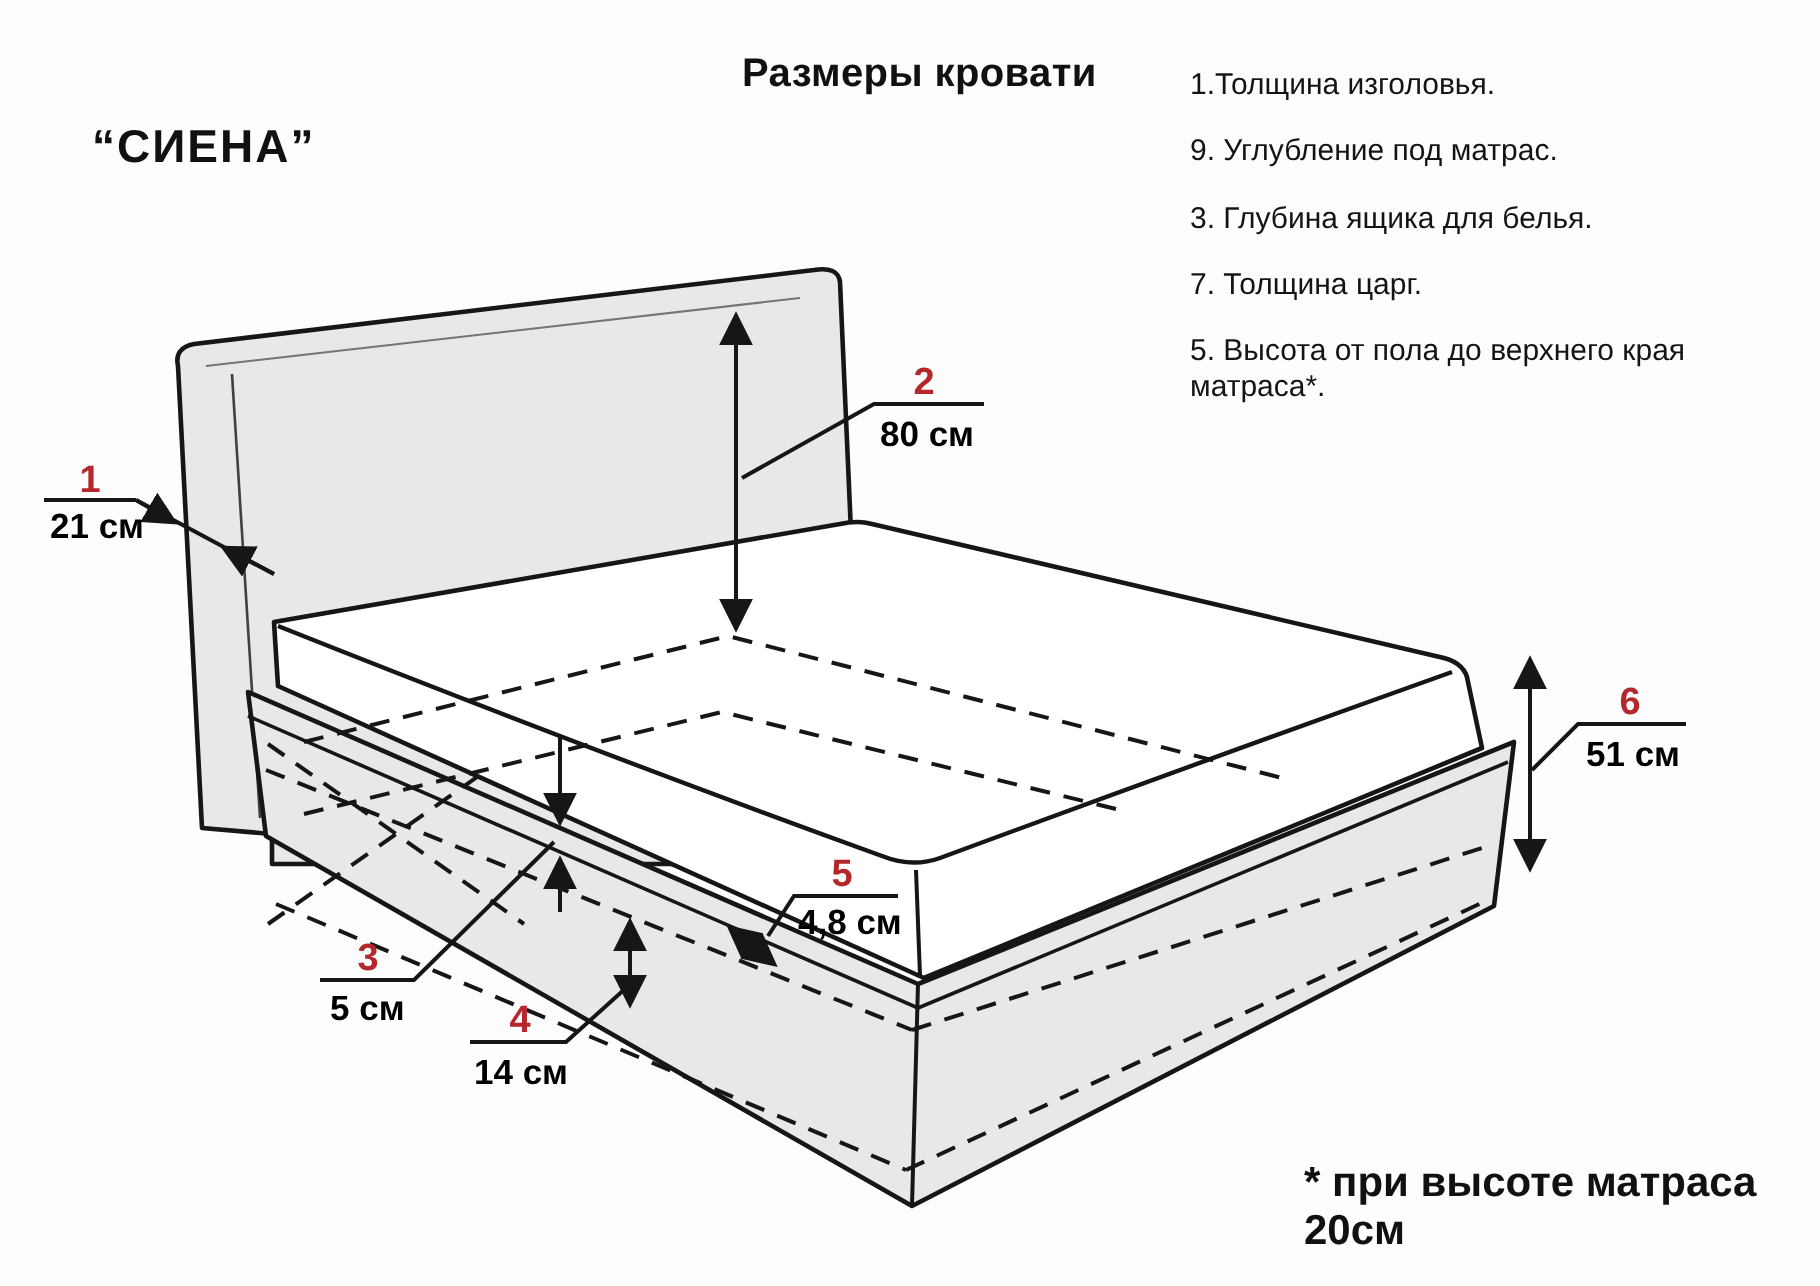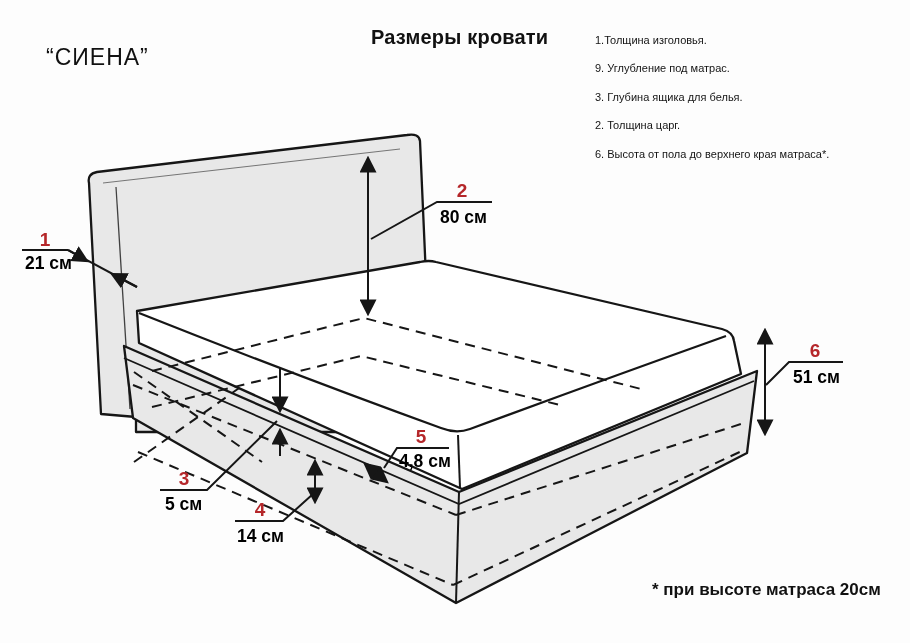--- a/index.html
+++ b/index.html
@@ -4,47 +4,47 @@
 <style>
   html,body{margin:0;padding:0;background:#ffffff;}
   .page{
     position:relative;width:910px;height:643px;background:#fdfdfd;overflow:hidden;
     font-family:"Liberation Sans", sans-serif;color:#111;
   }
   .title{
     position:absolute;left:335px;top:26px;font-size:20px;font-weight:bold;letter-spacing:.2px;margin-left:36px;
   }
   .model-name{
-    position:absolute;left:46px;top:44px;font-size:23px;font-weight:400;letter-spacing:1px;
+    position:absolute;left:46px;top:60px;font-size:23px;font-weight:700;letter-spacing:1px;
   }
   .legend{
-    position:absolute;left:595px;top:34px;width:298px;font-size:11px;line-height:1.22;color:#141414;
+    position:absolute;left:595px;top:34px;width:298px;font-size:15px;line-height:1.22;color:#141414;
   }
   .legend p{margin:0 0 15px 0;}
   .footnote{
-    position:absolute;left:652px;top:580px;font-size:17px;font-weight:bold;
+    position:absolute;left:652px;top:580px;font-size:21px;font-weight:bold;
   }
   svg.diagram{position:absolute;left:0;top:0;}
   .dim-num{font-size:19px;font-weight:bold;}
   .dim-val{font-size:17.5px;font-weight:bold;fill:#000;}
 </style>
 </head>
 <body>
 
 <div class="page">
 
   <div class="title">Размеры кровати</div>
   <div class="model-name">“СИЕНА”</div>
 
   <div class="legend">
     <p>1.Толщина изголовья.</p>
     <p>9. Углубление под матрас.</p>
     <p>3. Глубина ящика для белья.</p>
-    <p>2. Толщина царг.</p>
-    <p>6. Высота от пола до верхнего края матраса*.</p>
+    <p>7. Толщина царг.</p>
+    <p>5. Высота от пола до верхнего края матраса*.</p>
   </div>
 
   <svg class="diagram" width="910" height="643" viewBox="0 0 910 643">
     <defs>
       <marker id="ah" viewBox="0 0 10 10" refX="8.6" refY="5" markerWidth="8.5" markerHeight="8.5" orient="auto-start-reverse">
         <path d="M0,0 L10,5 L0,10 z" fill="#161616"></path>
       </marker>
     </defs>
 
     <g>

